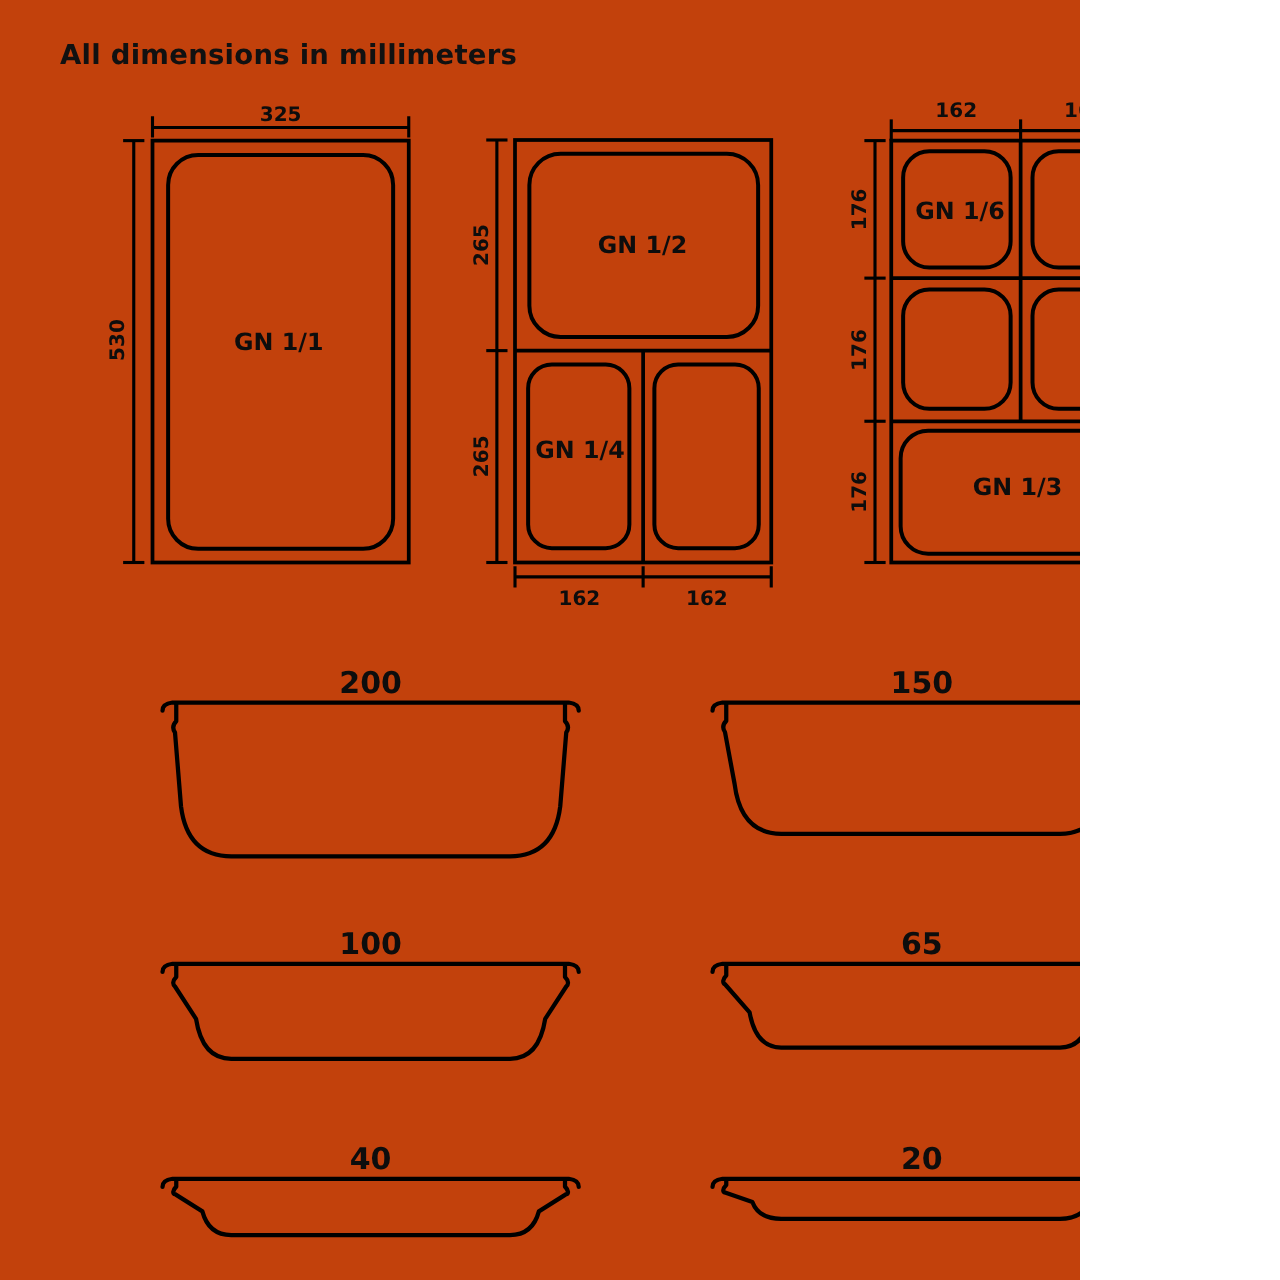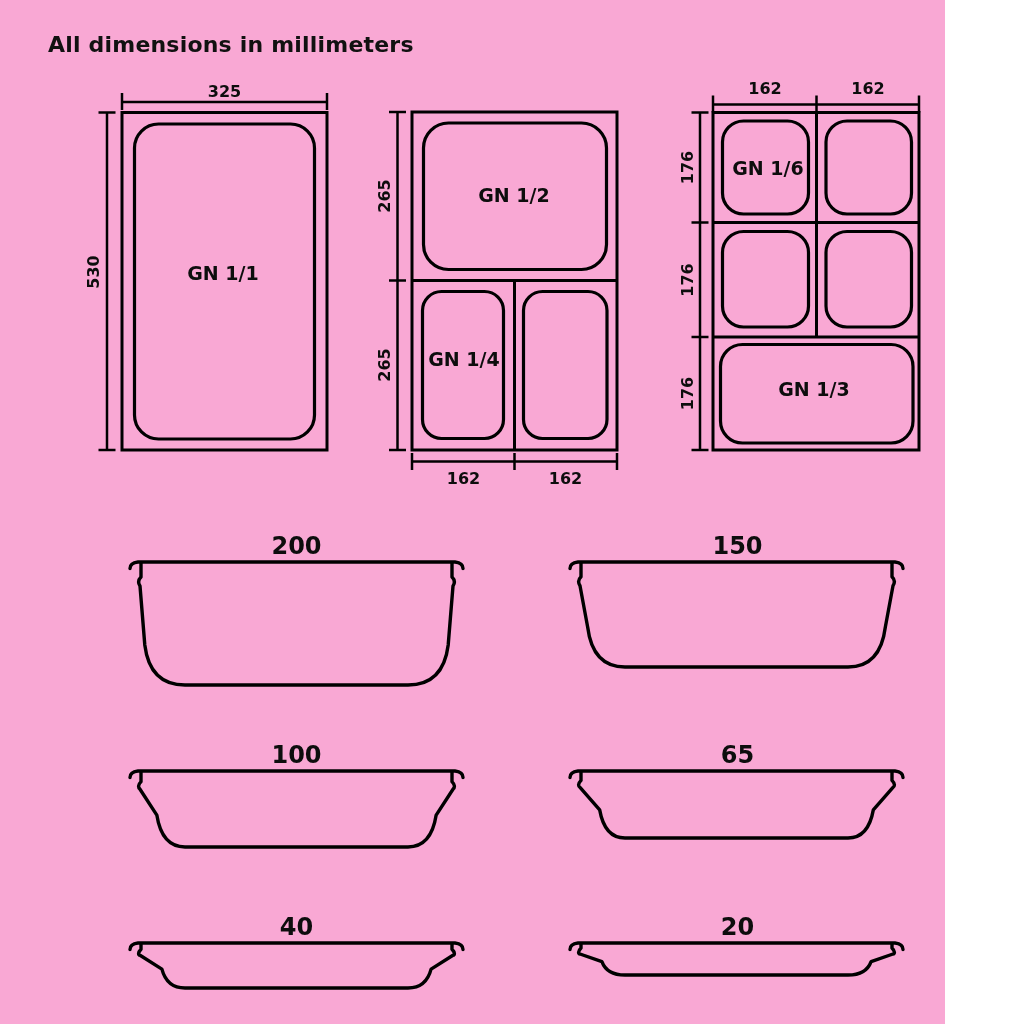--- a/index.html
+++ b/index.html
@@ -1,19 +1,19 @@
 <!DOCTYPE html>
 <html><head>
 <meta charset="utf-8">
 <style>
   html,body{margin:0;padding:0;background:#ffffff;}
   .canvas{
     position:relative;
-    width:945px;height:1024px;
-    background:#f9a8d4;
+    width:864px;height:1024px;
+    background:#c2410c;
     font-family:"DejaVu Sans", sans-serif;
     overflow:hidden;
   }
   .page-title{
     position:absolute;
     left:48px;top:32px;
     font-size:22px;
     font-weight:bold;
     color:#111111;
     letter-spacing:0.2px;

